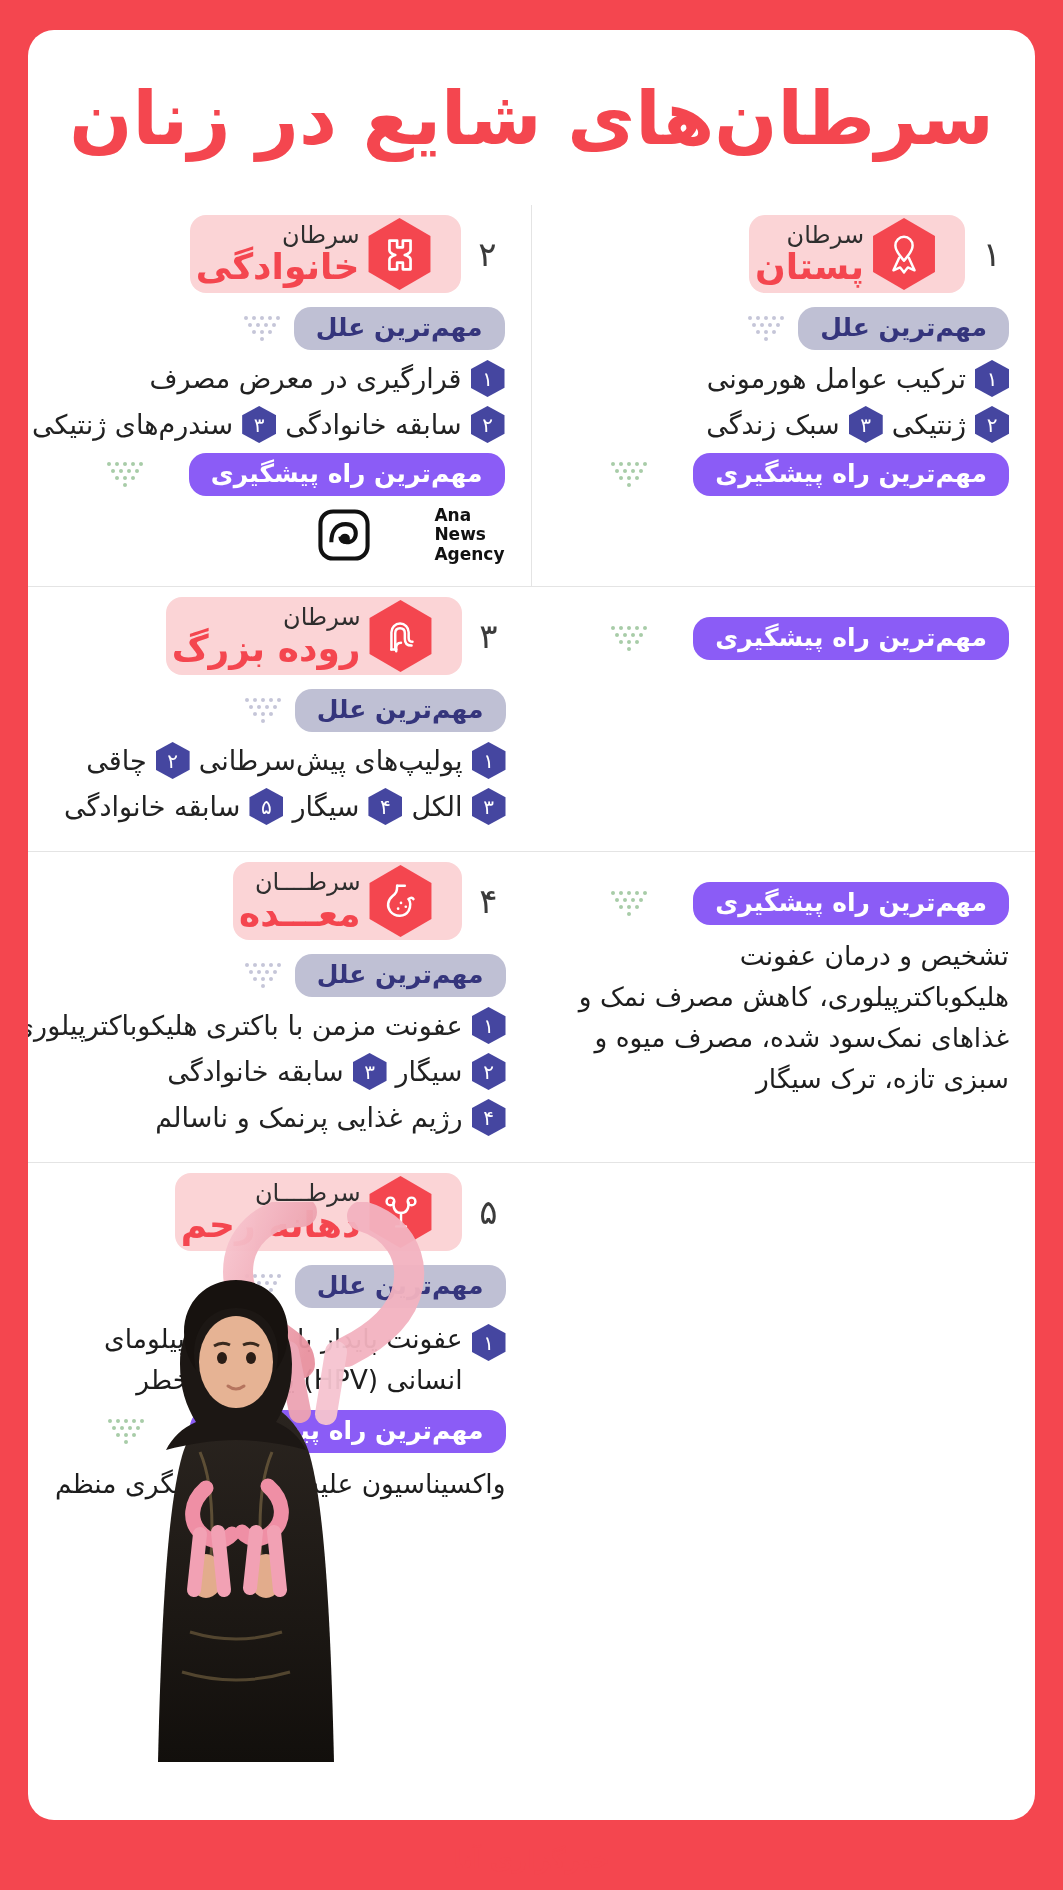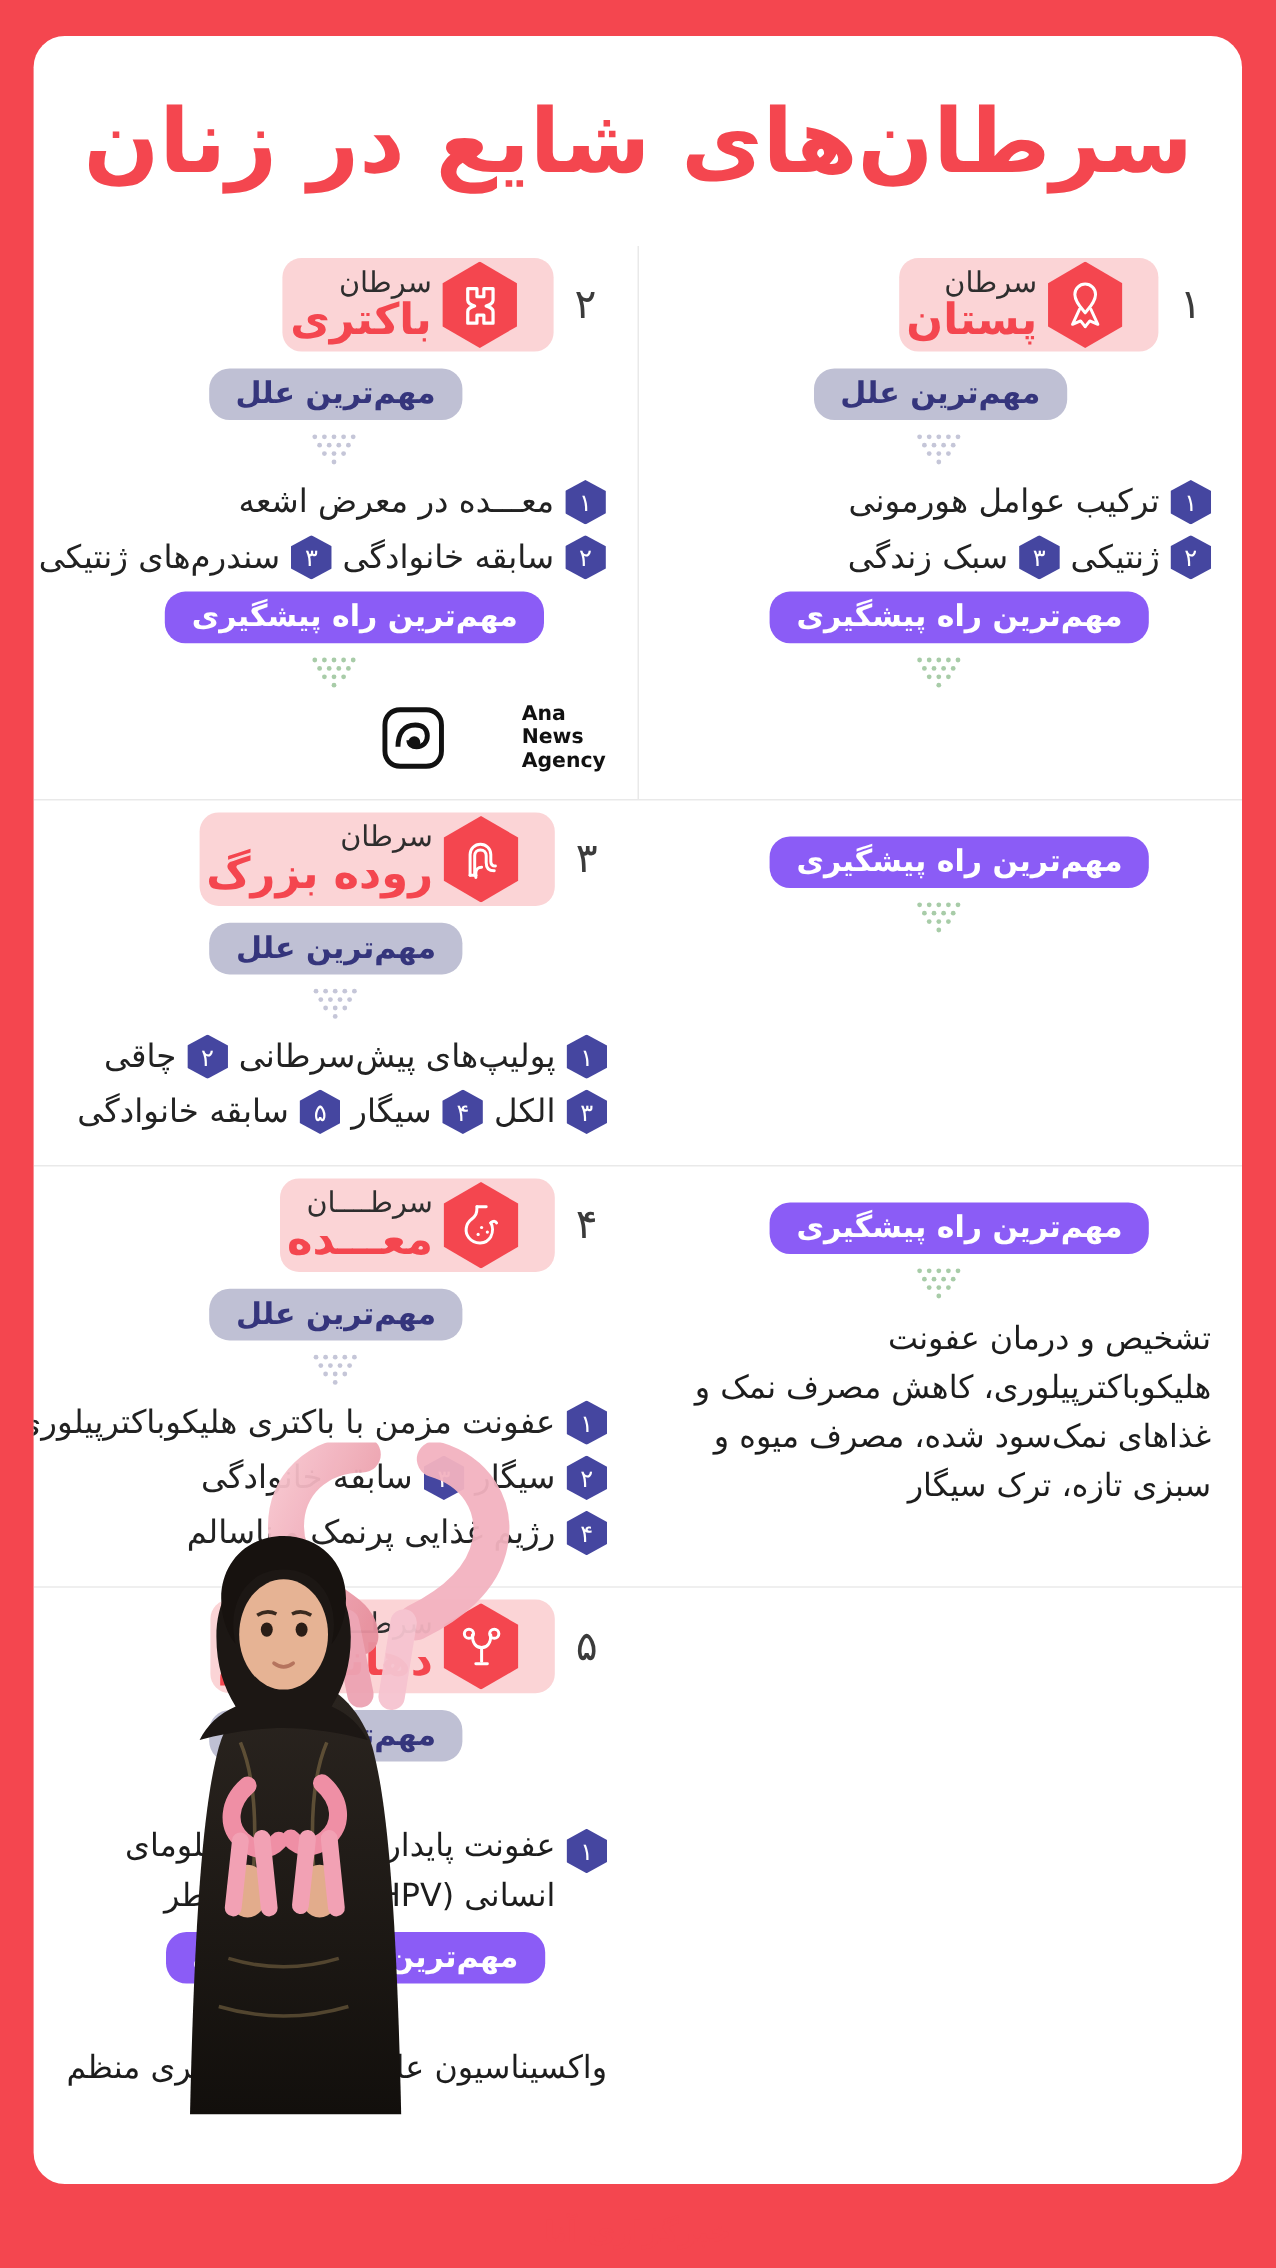--- a/index.html
+++ b/index.html
@@ -109,21 +109,20 @@
   }
 
   
   .band-row {
     display: flex;
     align-items: center;
     justify-content: flex-start;
     direction: rtl;
     gap: 10px;
     margin: 10px 0 10px 0;
-    flex-direction: column;
   }
   .band {
     border-radius: 17px;
     padding: 6px 22px 8px 22px;
     font-size: 25px;
     font-weight: bold;
     white-space: nowrap;
   }
   .band.causes { background: #bfc0d4; color: #35357c; }
   .band.prevent { background: #8b5cf6; color: #ffffff; margin-left: 32px; }
@@ -311,21 +310,21 @@
         <div class="cancer-head">
           <div class="rank-num">۲</div>
           <div class="name-pill">
             <div class="hexicon">
               <svg viewBox="0 0 48 48" fill="none" stroke="#fff" stroke-width="2.8" stroke-linecap="round" stroke-linejoin="round">
                 <path d="M13 10h8v7h6v-7h8v10c0 3-3 4-6 5 3 1 6 2 6 5v10h-8v-7h-6v7h-8V30c0-3 3-4 6-5-3-1-6-2-6-5z"></path>
               </svg>
             </div>
             <div class="name-text">
               <span class="name-small">سرطان</span>
-              <span class="name-big">باکتری</span>
+              <span class="name-big">خانوادگی</span>
             </div>
           </div>
         </div>
 
         <div class="band-row">
           <div class="band causes">مهم‌ترین علل</div>
           <svg class="dotfan" viewBox="0 0 42 30">
             <g fill="#bfc0d4">
                 <circle cx="4" cy="4" r="2"></circle>
                 <circle cx="12" cy="4" r="2"></circle>
@@ -340,21 +339,21 @@
                 <circle cx="20" cy="18" r="2"></circle>
                 <circle cx="28" cy="18" r="2"></circle>
                 <circle cx="20" cy="25" r="2"></circle>
               </g>
           </svg>
         </div>
 
         <div class="cause-line">
           <div class="cause-item">
             <div class="hexnum">۱</div>
-            <div class="cause-text">معـــده در معرض اشعه</div>
+            <div class="cause-text">قرارگیری در معرض مصرف</div>
           </div>
         </div>
         <div class="cause-line">
           <div class="cause-item">
             <div class="hexnum">۲</div>
             <div class="cause-text">سابقه خانوادگی</div>
           </div>
           <div class="cause-item">
             <div class="hexnum">۳</div>
             <div class="cause-text">سندرم‌های ژنتیکی</div>

